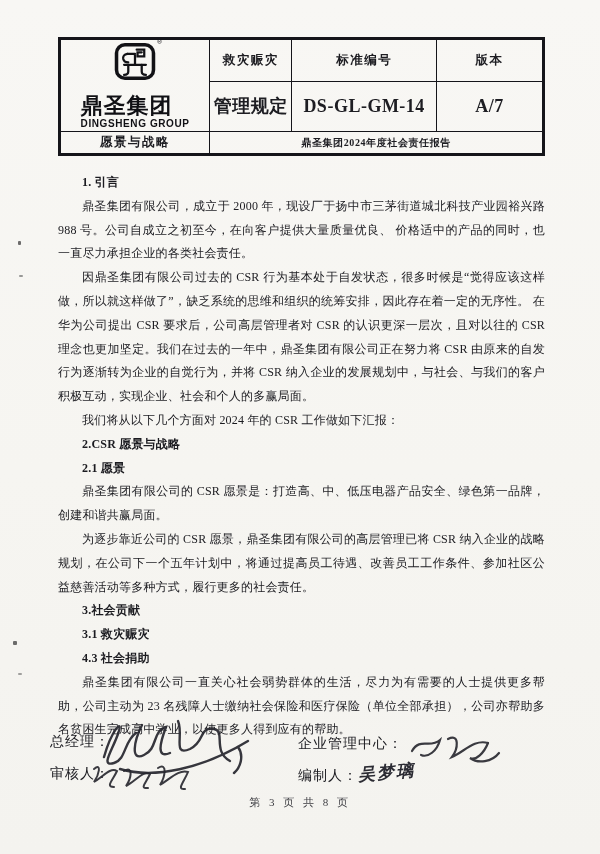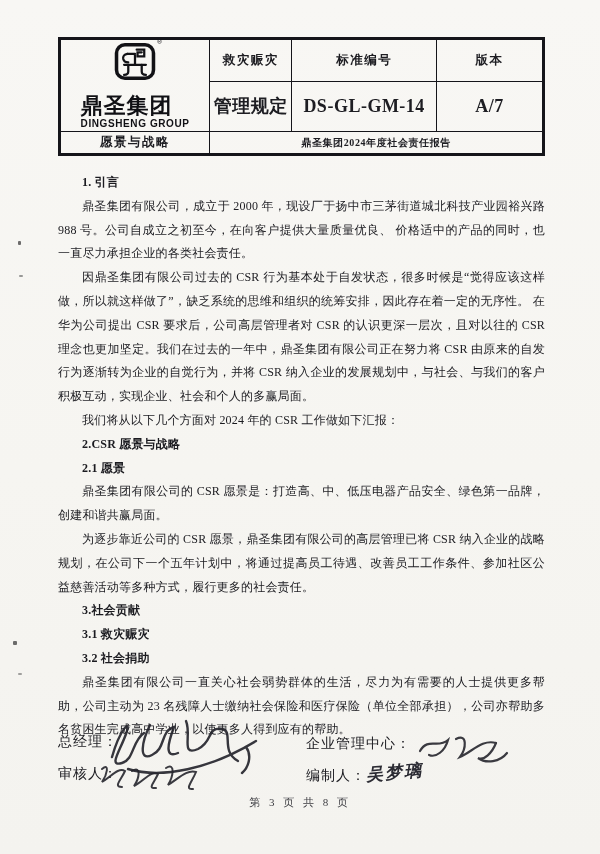--- a/index.html
+++ b/index.html
@@ -27,21 +27,21 @@
   .logo-seal{position:relative;flex:0 0 auto;}
   .reg-mark{position:absolute;top:-4px;right:-6px;font-size:7px;font-family:"Liberation Sans",sans-serif;color:#17171c;}
   .brand-txt{display:flex;flex-direction:column;align-items:flex-start;line-height:1;}
   .brand-cn{font-family:"Liberation Sans","DejaVu Sans",sans-serif;font-size:22px;font-weight:800;letter-spacing:1px;color:#101014;}
   .brand-en{font-family:"Liberation Sans","DejaVu Sans",sans-serif;font-size:10px;font-weight:700;letter-spacing:.6px;margin-top:2px;color:#101014;}
   
   .body-text{margin-top:15px;font-size:12px;line-height:23.8px;text-align:justify;color:#1b1b20;letter-spacing:.2px;}
   .body-text p{margin:0;text-indent:2em;}
   .body-text p.h{font-weight:600;}
   
-  .sig-area{position:absolute;left:58px;top:723px;width:487px;height:76px;font-size:14px;}
+  .sig-area{position:absolute;left:50px;top:723px;width:487px;height:76px;font-size:14px;}
   .sig-label{position:absolute;white-space:nowrap;letter-spacing:1px;color:#1b1b20;}
   .sig-svg{position:absolute;}
   .sig-name{position:absolute;font-style:italic;font-weight:600;font-size:17px;color:#2b2b33;transform:rotate(-5deg);letter-spacing:2px;white-space:nowrap;}
   
   .page-footer{position:absolute;left:0;top:795px;width:100%;text-align:center;
     font-size:11px;letter-spacing:3px;color:#3d3d42;}
   
   .speck{position:absolute;background:#4a4a4a;border-radius:1px;opacity:.8;}
   .sp1{left:18px;top:241px;width:3px;height:4px;}
   .sp2{left:19px;top:275px;width:4px;height:2px;opacity:.55;}
@@ -106,21 +106,21 @@
       <p class="h">1. 引言</p>
       <p>鼎圣集团有限公司，成立于 2000 年，现设厂于扬中市三茅街道城北科技产业园裕兴路 988 号。公司自成立之初至今，在向客户提供大量质量优良、 价格适中的产品的同时，也一直尽力承担企业的各类社会责任。</p>
       <p>因鼎圣集团有限公司过去的 CSR 行为基本处于自发状态，很多时候是“觉得应该这样做，所以就这样做了”，缺乏系统的思维和组织的统筹安排，因此存在着一定的无序性。 在华为公司提出 CSR 要求后，公司高层管理者对 CSR 的认识更深一层次，且对以往的 CSR 理念也更加坚定。我们在过去的一年中，鼎圣集团有限公司正在努力将 CSR 由原来的自发行为逐渐转为企业的自觉行为，并将 CSR 纳入企业的发展规划中，与社会、与我们的客户积极互动，实现企业、社会和个人的多赢局面。</p>
       <p>我们将从以下几个方面对 2024 年的 CSR 工作做如下汇报：</p>
       <p class="h">2.CSR 愿景与战略</p>
       <p class="h">2.1 愿景</p>
       <p>鼎圣集团有限公司的 CSR 愿景是：打造高、中、低压电器产品安全、绿色第一品牌，创建和谐共赢局面。</p>
       <p>为逐步靠近公司的 CSR 愿景，鼎圣集团有限公司的高层管理已将 CSR 纳入企业的战略规划，在公司下一个五年计划中，将通过提高员工待遇、改善员工工作条件、参加社区公益慈善活动等多种方式，履行更多的社会责任。</p>
       <p class="h">3.社会贡献</p>
       <p class="h">3.1 救灾赈灾</p>
-      <p class="h">3.2 社会捐助</p>
+      <p class="h">4.3 社会捐助</p>
       <p>鼎圣集团有限公司一直关心社会弱势群体的生活，尽力为有需要的人士提供更多帮助，公司主动为 23 名残障人士缴纳社会保险和医疗保险（单位全部承担），公司亦帮助多名贫困生完成高中学业，以使更多人得到应有的帮助。</p>
     </div>
   </div>
 
   <div class="sig-area">
 
     <span class="sig-label" style="left:0;top:10px;">总经理：</span>
     <svg class="sig-svg" style="left:40px;top:-16px;" width="175" height="78" viewBox="0 0 175 78">
       <g fill="none" stroke="#26262e" stroke-width="2.4" stroke-linecap="round" opacity=".92">
         <path d="M14 50 C22 22 34 10 28 27 C22 44 10 60 24 56 C36 53 34 34 46 26"></path>

